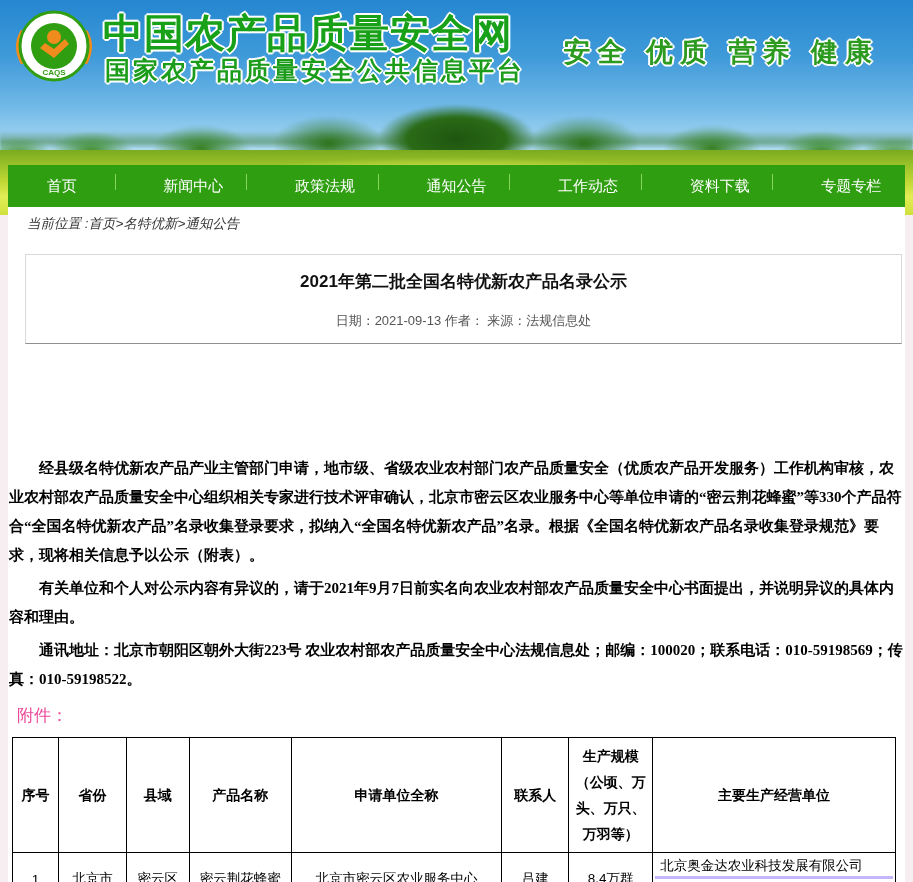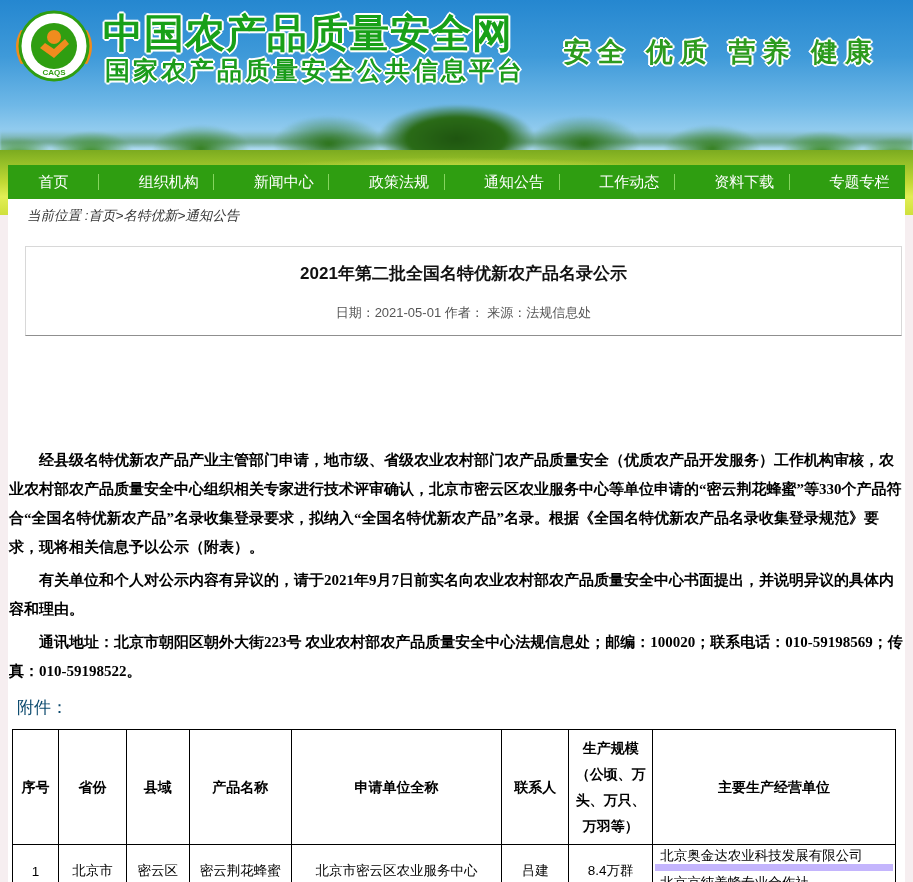--- a/index.html
+++ b/index.html
@@ -38,52 +38,52 @@
     letter-spacing:3px;
     text-shadow:-2px 0 0 #fff,2px 0 0 #fff,0 -2px 0 #fff,0 2px 0 #fff,
       -1px -1px 0 #fff,1px -1px 0 #fff,-1px 1px 0 #fff,1px 1px 0 #fff;}
   .slogan{position:absolute;right:34px;top:34px;font-size:27px;font-weight:bold;color:#2c9a1e;
     letter-spacing:7px;
     text-shadow:-2px 0 0 #fff,2px 0 0 #fff,0 -2px 0 #fff,0 2px 0 #fff,
       -1px -1px 0 #fff,1px -1px 0 #fff,-1px 1px 0 #fff,1px 1px 0 #fff;}
 
   
   .panel{position:relative;z-index:2;margin:165px 8px 0 8px;background:#fff;min-height:717px;}
-  ul.nav{list-style:none;margin:0;padding:0;display:flex;background:#2f9e11;height:34px;gap:24px;}
+  ul.nav{list-style:none;margin:0;padding:0;display:flex;background:#2f9e11;height:42px;gap:24px;}
   ul.nav li{flex:1;position:relative;display:flex;align-items:center;justify-content:center;
     color:#fff;font-size:15px;cursor:pointer;}
   ul.nav li:not(:last-child)::after{content:"";position:absolute;right:0;top:9px;height:16px;width:1px;
     background:#86d55f;}
   .breadcrumb{height:33px;line-height:33px;padding-left:19px;font-size:13.5px;color:#333;background:#fff;font-style:italic;}
 
   
   .article-head{margin:14px 3px 0 17px;border:1px solid #d8d8d8;border-bottom:1px solid #8f8f8f;
     background:#fff;}
   .article-title{text-align:center;font-size:17px;font-weight:bold;color:#111;padding-top:15px;}
   .article-meta{text-align:center;font-size:13px;color:#555;margin-top:19px;padding-bottom:13px;}
   .article-body{padding:0 1px;font-family:"Liberation Serif","DejaVu Serif",serif;font-weight:bold;}
   .article-body p{margin:4px 0;font-size:15px;line-height:29px;color:#000;text-indent:2em;}
   .article-body p:first-child{margin-top:110px;}
   .attachment{display:flex;align-items:baseline;margin:10px 9px 0 9px;
     font-family:"Liberation Serif","DejaVu Serif",serif;}
-  .attachment-label{font-size:17px;color:#0c4a6e;}
+  .attachment-label{font-size:17px;color:#ec4899;}
   .attachment-title{flex:1;text-align:center;font-size:21px;font-weight:bold;color:#000;
     margin-right:120px;}
 
   
   table.list{border-collapse:collapse;width:884px;margin:10px 0 0 4px;font-size:13.5px;color:#000;
     table-layout:fixed;}
   table.list th,table.list td{border:1px solid #000;text-align:center;vertical-align:middle;
     padding:2px;overflow:hidden;}
   table.list thead th{height:110px;font-weight:bold;font-size:14px;line-height:26px;}
   table.list tbody tr{height:48px;}
   td.cell-left{text-align:left;padding-left:4px;}
   td.producers{padding:0;}
   .producer-item{height:24px;display:flex;align-items:center;padding-left:5px;box-sizing:border-box;}
-  .producer-item:not(:last-child){border-bottom:7px solid #c4b5fd;}
+  .producer-item:not(:last-child){border-bottom:3px solid #c4b5fd;}
 </style>
 </head>
 <body>
 
 <div class="page">
 
   <div class="banner">
     <div class="sky"></div>
     <div class="trees"></div>
     <div class="field"></div>
@@ -101,36 +101,35 @@
     </svg>
     <div class="site-title">中国农产品质量安全网</div>
     <div class="site-subtitle">国家农产品质量安全公共信息平台</div>
     <div class="slogan">安全 优质 营养 健康</div>
   </div>
 
   <div class="panel">
 
     <ul class="nav" id="main-nav">
         <li>首页</li>
-        <li>组织机构</li>
         <li>新闻中心</li>
         <li>政策法规</li>
         <li>通知公告</li>
         <li>工作动态</li>
         <li>资料下载</li>
         <li>专题专栏</li>
       </ul>
 
     <div class="breadcrumb">
       <span>当前位置 :</span><span>首页&gt;名特优新&gt;通知公告</span>
     </div>
 
     <div class="article-head">
       <div class="article-title">2021年第二批全国名特优新农产品名录公示</div>
-      <div class="article-meta">日期：2021-05-01 作者：  来源：法规信息处</div>
+      <div class="article-meta">日期：2021-09-13 作者：  来源：法规信息处</div>
     </div>
 
     <div class="article-body">
       <p>经县级名特优新农产品产业主管部门申请，地市级、省级农业农村部门农产品质量安全（优质农产品开发服务）工作机构审核，农业农村部农产品质量安全中心组织相关专家进行技术评审确认，北京市密云区农业服务中心等单位申请的“密云荆花蜂蜜”等330个产品符合“全国名特优新农产品”名录收集登录要求，拟纳入“全国名特优新农产品”名录。根据《全国名特优新农产品名录收集登录规范》要求，现将相关信息予以公示（附表）。</p>
       <p>有关单位和个人对公示内容有异议的，请于2021年9月7日前实名向农业农村部农产品质量安全中心书面提出，并说明异议的具体内容和理由。</p>
       <p>通讯地址：北京市朝阳区朝外大街223号 农业农村部农产品质量安全中心法规信息处；邮编：100020；联系电话：010-59198569；传真：010-59198522。</p>
     </div>
 
     <div class="attachment">
       <span class="attachment-label">附件：</span>

